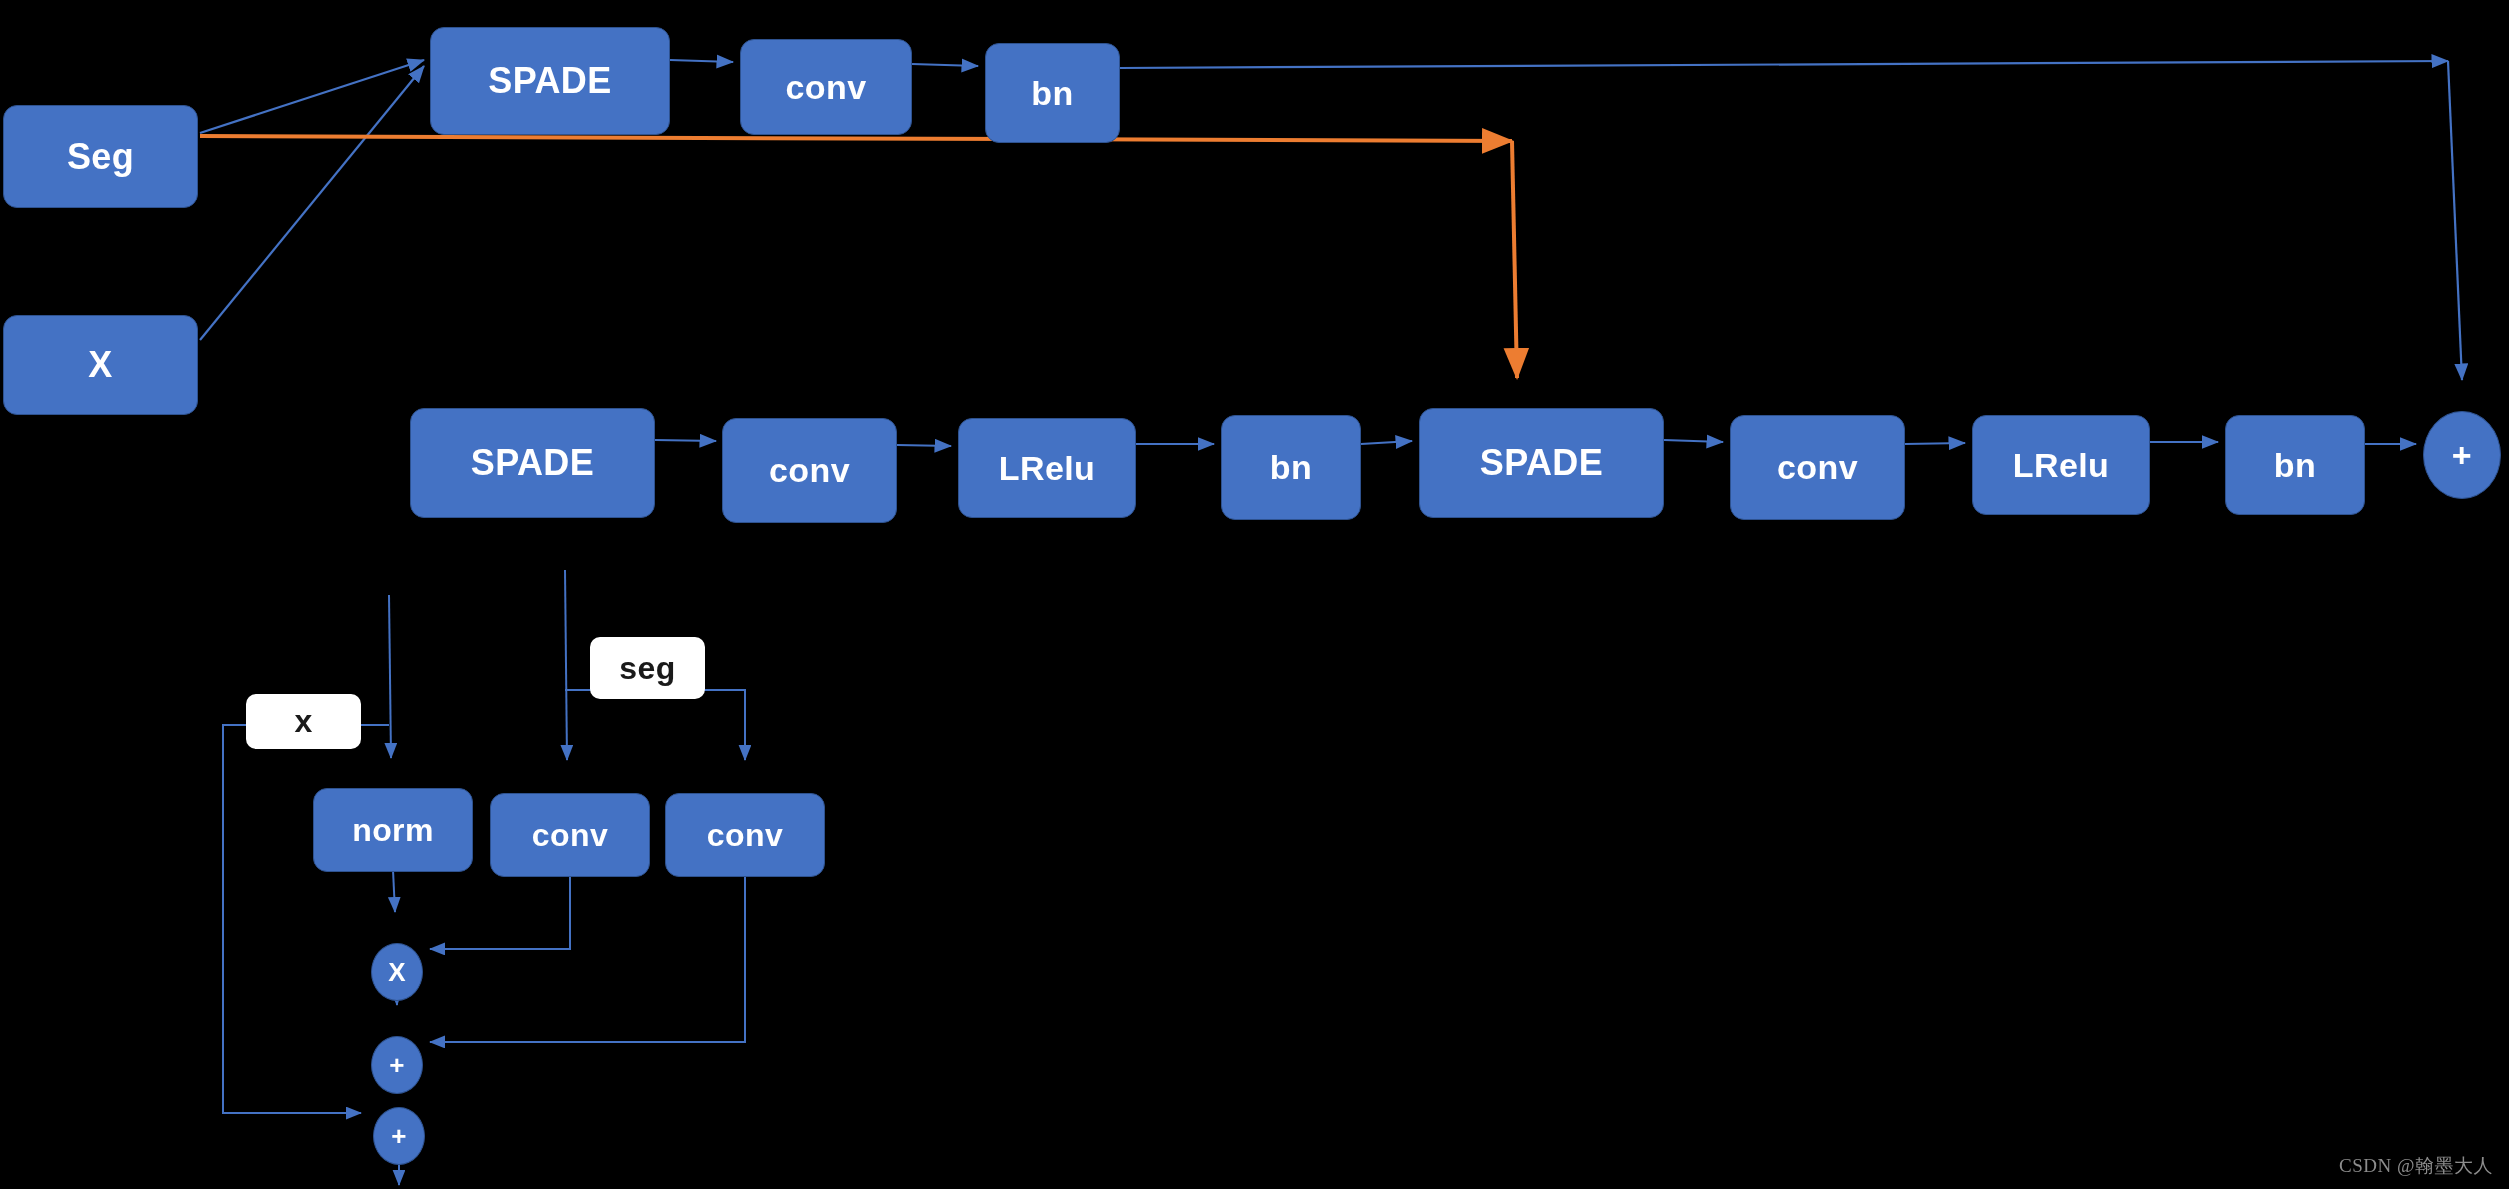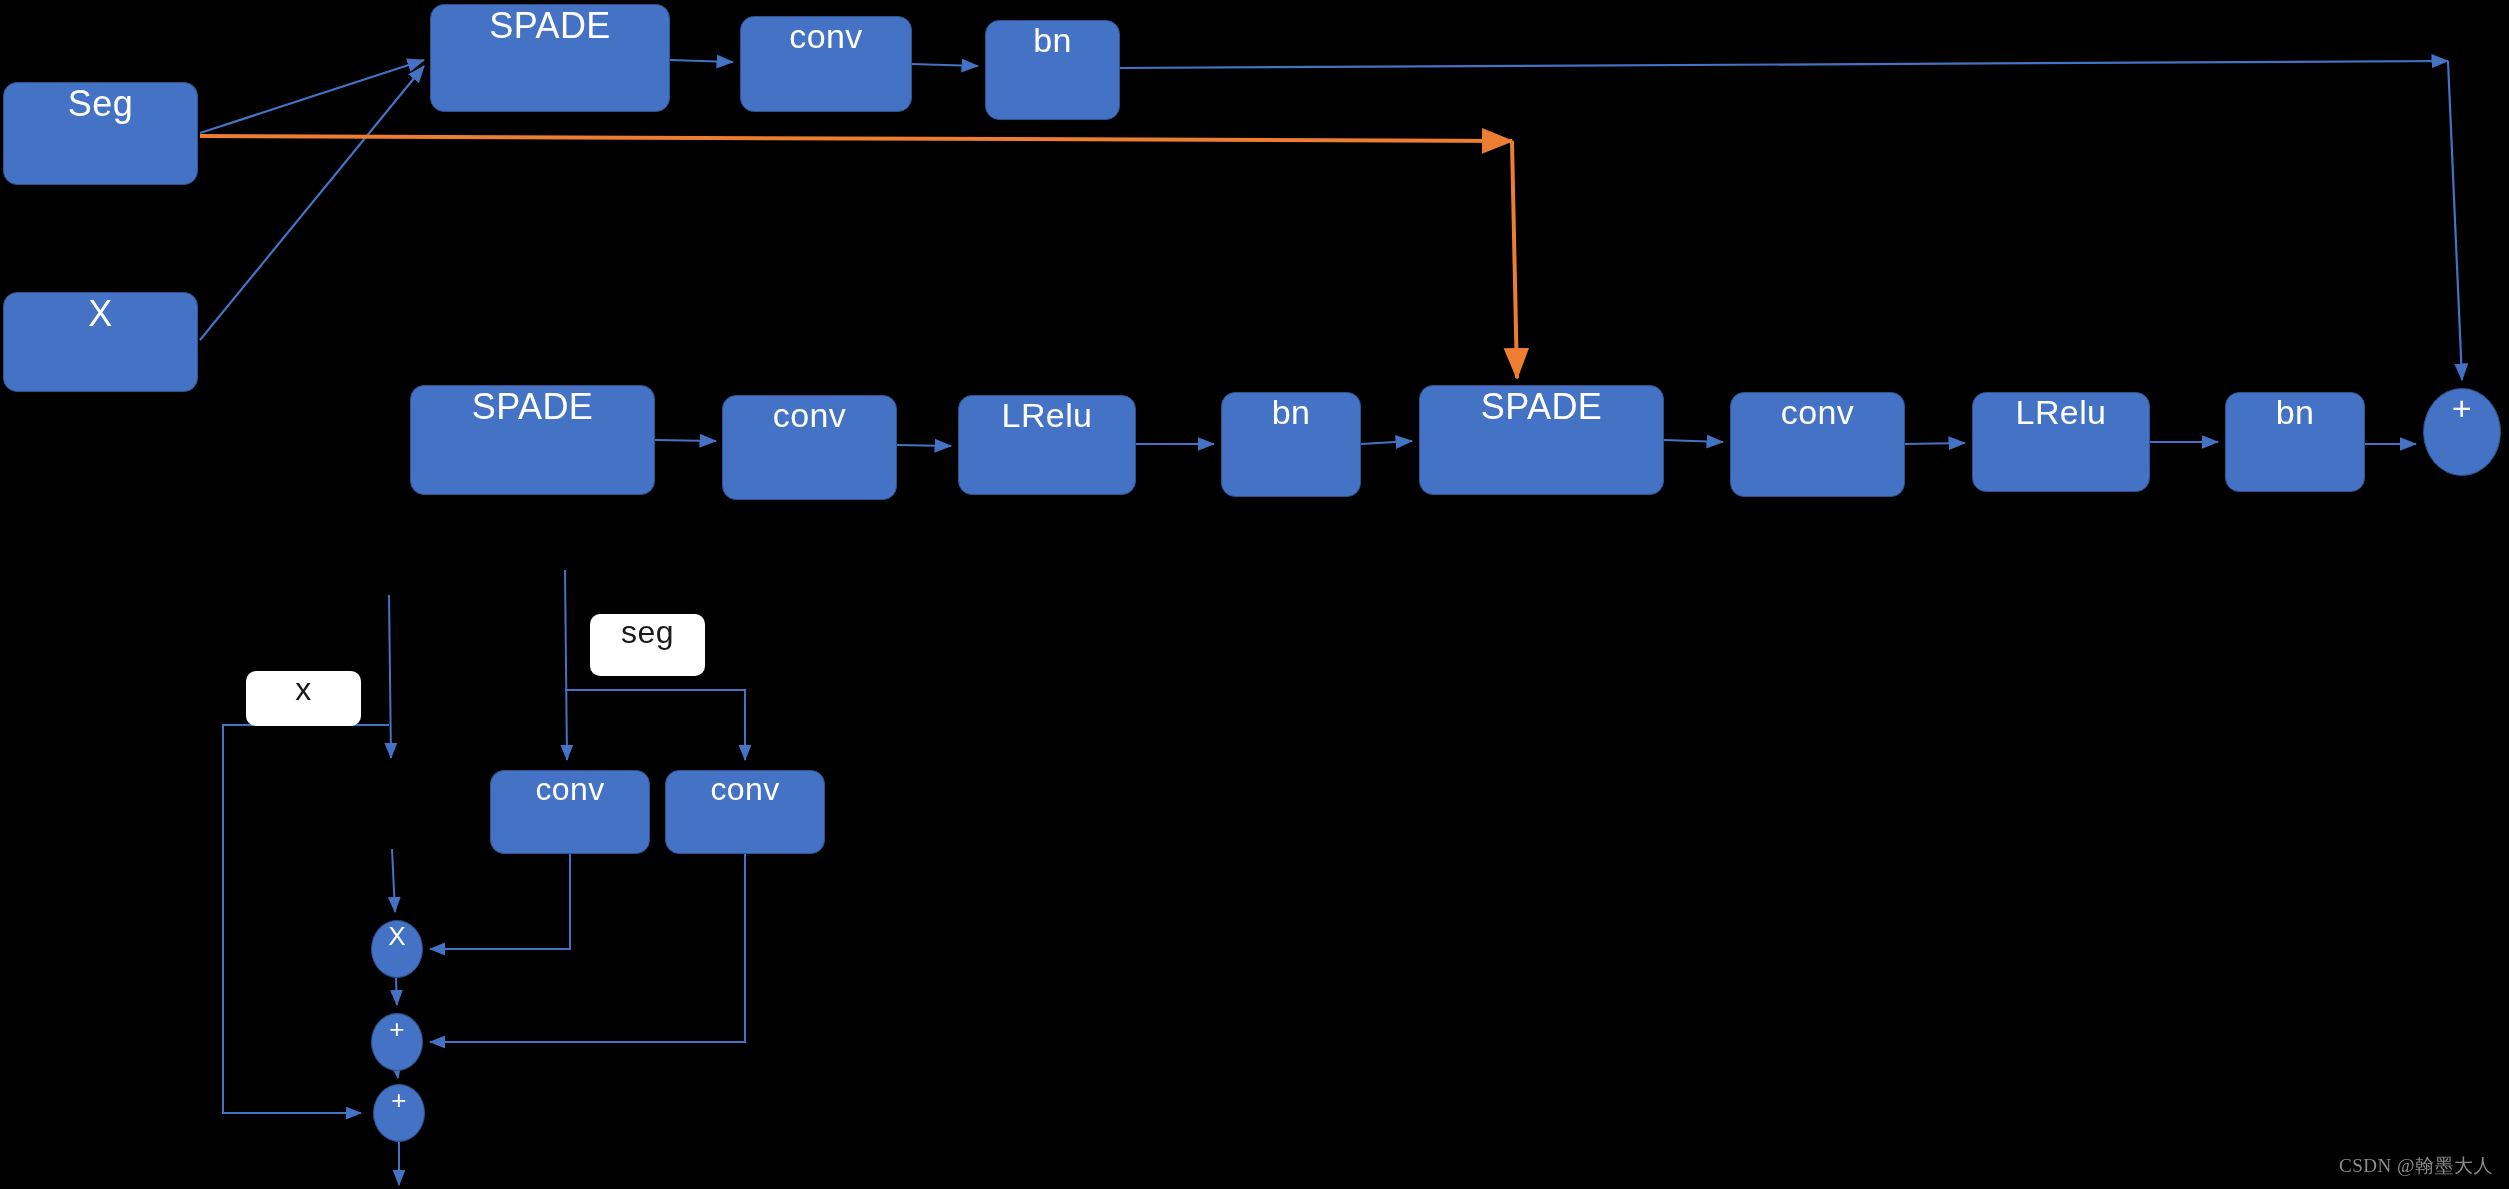--- a/index.html
+++ b/index.html
@@ -18,26 +18,27 @@
     overflow: hidden;
   }
   .node {
     position: absolute;
     box-sizing: border-box;
     background: #4472C4;
     border: 1px solid #2E528F;
     border-radius: 14px;
     color: #FFFFFF;
     display: flex;
-    align-items: flex-start;
+    align-items: center;
     justify-content: center;
     font-family: "Liberation Sans", sans-serif;
-    font-weight: 400;
+    font-weight: 700;
     letter-spacing: 0.4px;
     white-space: nowrap;
+    margin-top: 23px;
   }
   .node.lbl-white {
     background: #FFFFFF;
     border: none;
     color: #1A1A1A;
     border-radius: 10px;
   }
   .node.circ {
     border-radius: 50%;
     font-size: 34px;
@@ -178,20 +179,23 @@
     <span>+</span>
   </div>
 
   <div class="node lbl-white fs-sm" style="left:246px;top:671px;width:115px;height:55px;">
     <span>x</span>
   </div>
   <div class="node lbl-white fs-sm" style="left:590px;top:614px;width:115px;height:62px;">
     <span>seg</span>
   </div>
 
+  <div class="node fs-sm" style="left:313px;top:765px;width:160px;height:84px;">
+    <span>norm</span>
+  </div>
   <div class="node fs-sm" style="left:490px;top:770px;width:160px;height:84px;">
     <span>conv</span>
   </div>
   <div class="node fs-sm" style="left:665px;top:770px;width:160px;height:84px;">
     <span>conv</span>
   </div>
 
   <div class="node circ" style="left:371px;top:920px;width:52px;height:58px;font-size:26px;">
     <span>X</span>
   </div>

